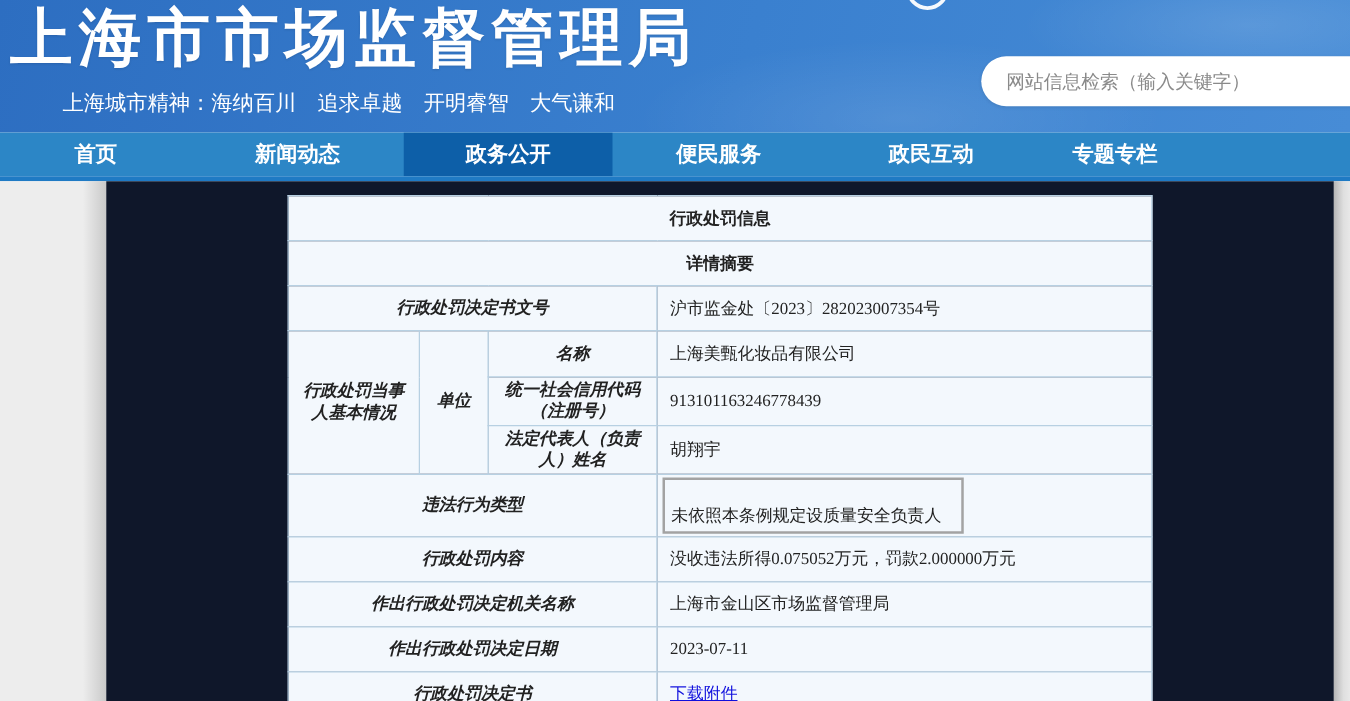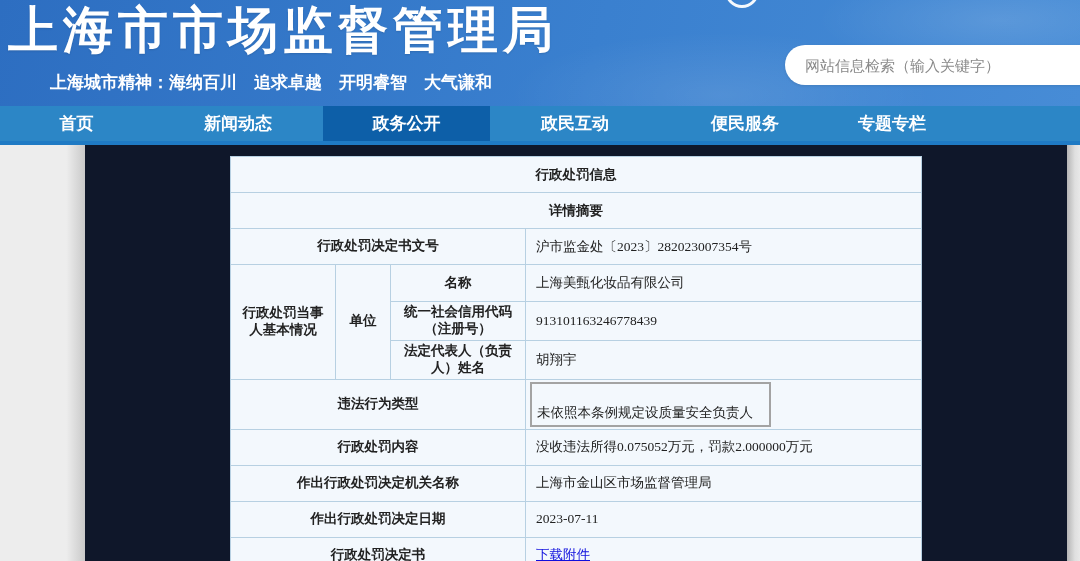--- a/index.html
+++ b/index.html
@@ -21,21 +21,21 @@
     border: 3px solid rgba(255,255,255,0.95); border-radius: 50%;
   }
   .site-title {
     position: absolute; left: 8px; top: 0px;
     font-size: 50px; line-height: 60px; font-weight: bold; color: #ffffff;
     letter-spacing: 5px; white-space: nowrap;
     text-shadow: 0 1px 2px rgba(0,0,0,0.12);
   }
   .site-slogan {
     position: absolute; left: 50px; top: 71px;
-    font-size: 17px; font-weight: bold; color: #ffffff; white-space: nowrap;
+    font-size: 17px; font-weight: normal; color: #ffffff; white-space: nowrap;
   }
   .search-pill {
     position: absolute; left: 785px; top: 45px; width: 330px; height: 40px;
     background: #ffffff; border-radius: 20px;
     display: flex; align-items: center;
     box-shadow: 0 1px 3px rgba(0,0,0,0.10);
   }
   .search-pill input {
     width: 100%; height: 100%; border: none; outline: none; background: transparent;
     padding-left: 20px; font-size: 15px; color: #333;
@@ -83,21 +83,21 @@
     position: absolute; left: 145px; top: 11px; width: 692px;
     border-collapse: collapse; table-layout: fixed;
   }
   table.penalty td {
     border: 1px solid #b7d0e2; background: #f3f8fd;
     font-size: 13.5px; color: #222; vertical-align: middle;
   }
   table.penalty tr { height: 36px; }
   table.penalty tr.trn { height: 37px; }
   td.hdr { text-align: center; font-weight: bold; color: #333; }
-  td.lbl { text-align: center; font-weight: bold; color: #333; padding: 2px 6px; line-height: 1.25; }
+  td.lbl { text-align: center; font-weight: bold; color: #333; padding: 2px 6px; line-height: 1.25; font-style: italic; }
   td.val {
     text-align: left; padding: 2px 8px 2px 10px;
     font-family: "Liberation Serif", "DejaVu Serif", serif;
     color: #111;
   }
   .red-box {
     display: inline-block; border: 2px solid #a3a3a3;
     padding: 20px 16px 3px 5px; margin-left: -6px;
     background: transparent;
   }
@@ -114,22 +114,22 @@
     <div class="site-slogan">上海城市精神：海纳百川　追求卓越　开明睿智　大气谦和</div>
     <div class="search-pill">
       <input type="text" placeholder="网站信息检索（输入关键字）" style="">
     </div>
   </div>
 
   <div class="navbar">
     <div class="nav-tab t0">首页</div>
     <div class="nav-tab t1">新闻动态</div>
     <div class="nav-tab t2 active">政务公开</div>
+    <div class="nav-tab t4">便民服务</div>
     <div class="nav-tab t5">政民互动</div>
-    <div class="nav-tab t4">便民服务</div>
     <div class="nav-tab t6">专题专栏</div>
   </div>
   <div class="nav-strip"></div>
 
   <div class="page">
     <div class="gutter-left"></div>
     <div class="content">
 
       <table class="penalty">
         <colgroup>

